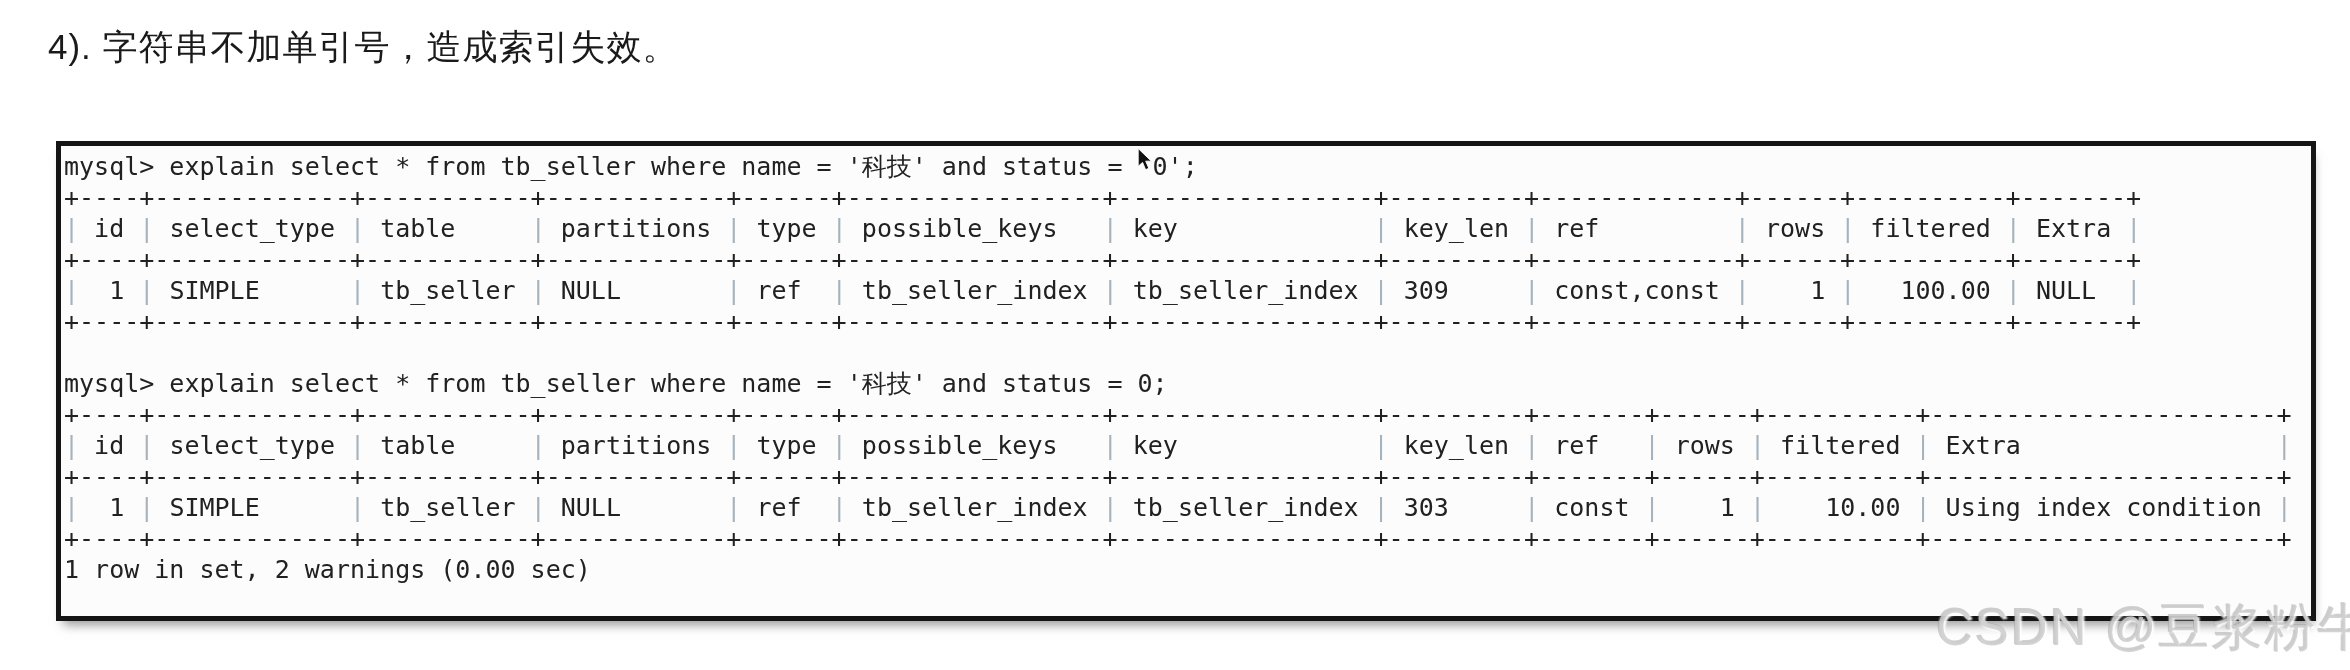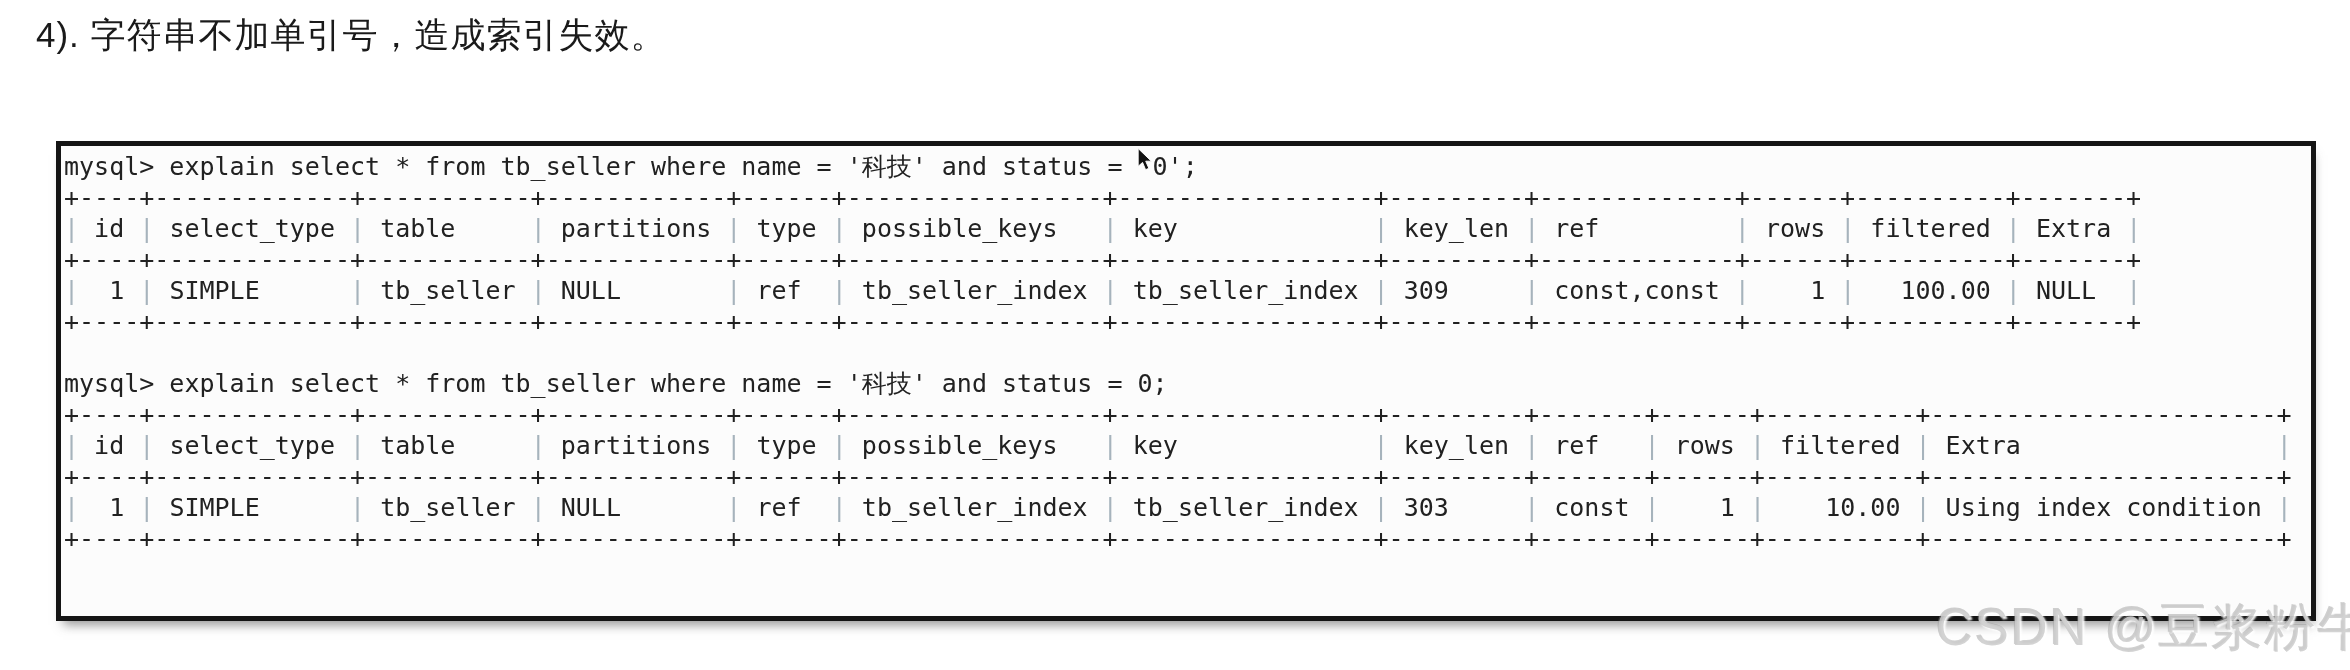--- a/index.html
+++ b/index.html
@@ -2,21 +2,21 @@
 <html style="--text: #212121; --pipe: #a6b3bc; --watermark: rgba(203,203,203,0.85);"><head>
 <meta charset="utf-8">
 <style>
   html,body{margin:0;padding:0;}
   body{
     width:2350px;height:670px;position:relative;overflow:hidden;
     background:#ffffff;
     font-family:"Liberation Sans", sans-serif;
   }
   .page-heading{
-    position:absolute;left:36px;top:12px;margin:0;
+    position:absolute;left:36px;top:12px;margin:12px;
     font-size:35px;font-weight:500;color:#1a1a1a;
     letter-spacing:1px;
   }
   .terminal{
     position:absolute;left:56px;top:141px;
     width:2260px;height:480px;box-sizing:border-box;
     background:#fcfcfc;
     border:5px solid #151515;
     box-shadow:2px 9px 10px -5px rgba(70,70,70,0.55);
     padding:5px 0 0 3px;
@@ -57,19 +57,20 @@
     </div>
   <div class="tline"></div>
   <div class="tline">mysql&gt; explain select * from tb_seller where name = '科技' and status = 0;</div>
   <div>
       <div class="tline">+----+-------------+-----------+------------+------+-----------------+-----------------+---------+-------+------+----------+-----------------------+</div>
       <div class="tline"><span class="pipe">|</span> id <span class="pipe">|</span> select_type <span class="pipe">|</span> table     <span class="pipe">|</span> partitions <span class="pipe">|</span> type <span class="pipe">|</span> possible_keys   <span class="pipe">|</span> key             <span class="pipe">|</span> key_len <span class="pipe">|</span> ref   <span class="pipe">|</span> rows <span class="pipe">|</span> filtered <span class="pipe">|</span> Extra                 <span class="pipe">|</span></div>
       <div class="tline">+----+-------------+-----------+------------+------+-----------------+-----------------+---------+-------+------+----------+-----------------------+</div>
       <div class="tline"><span class="pipe">|</span>  1 <span class="pipe">|</span> SIMPLE      <span class="pipe">|</span> tb_seller <span class="pipe">|</span> NULL       <span class="pipe">|</span> ref  <span class="pipe">|</span> tb_seller_index <span class="pipe">|</span> tb_seller_index <span class="pipe">|</span> 303     <span class="pipe">|</span> const <span class="pipe">|</span>    1 <span class="pipe">|</span>    10.00 <span class="pipe">|</span> Using index condition <span class="pipe">|</span></div>
       <div class="tline">+----+-------------+-----------+------------+------+-----------------+-----------------+---------+-------+------+----------+-----------------------+</div>
     </div>
+  <div class="tline">1 row in set, 2 warnings (0.00 sec)</div>
 
   <svg class="cursor" width="17" height="23" viewBox="0 0 16 22" xmlns="http://www.w3.org/2000/svg">
     <path d="M1 0.5 L1 17.5 L5.2 13.8 L8.1 20.8 L11.2 19.4 L8.2 12.6 L13.6 12.6 Z" fill="#111111" stroke="#ffffff" stroke-width="0.9"></path>
   </svg>
 </div>
 
 <div class="watermark">CSDN @豆浆粉牛奶</div>
 
 </body></html>

